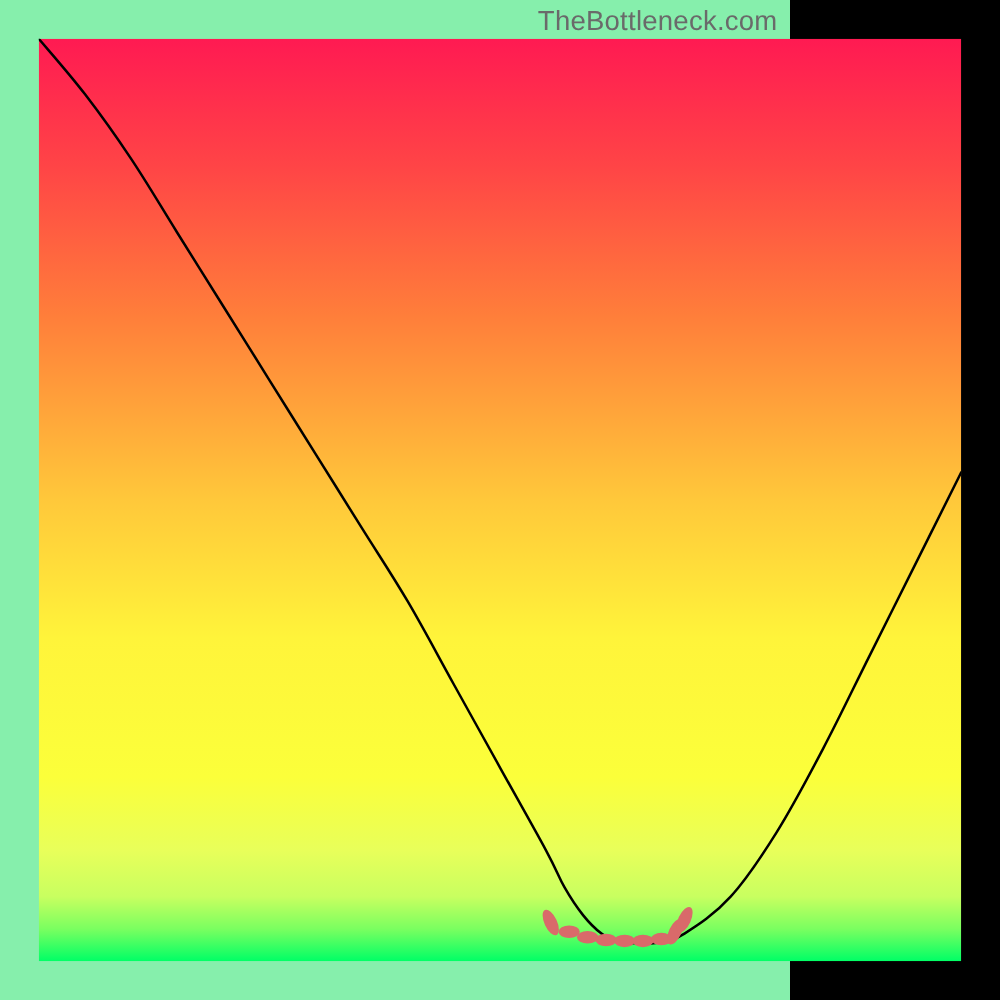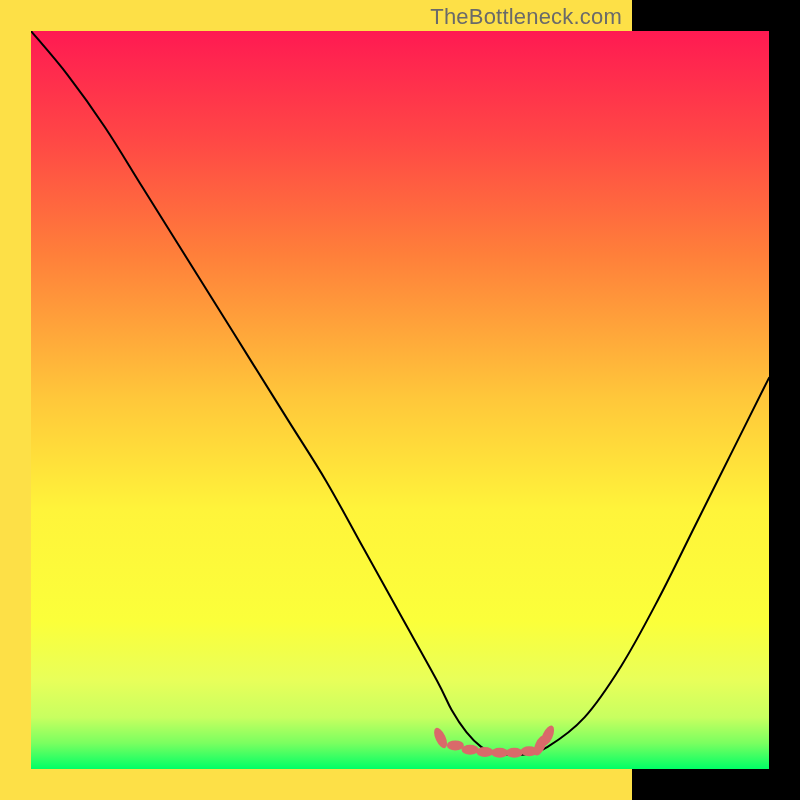--- a/index.html
+++ b/index.html
@@ -7,21 +7,21 @@
     padding: 0;
     width: 800px;
     height: 800px;
     background: #000000;
     overflow: hidden;
   }
   .frame {
     position: relative;
     width: 632px;
     height: 800px;
-    background: #fde047;
+    background: #86efac;
     text-decoration: underline;
   }
   .watermark {
     position: absolute;
     top: 4px;
     right: 10px;
     color: #6a6a6a;
     font-family: Arial, Helvetica, sans-serif;
     font-size: 22px;
     letter-spacing: 0.2px;

